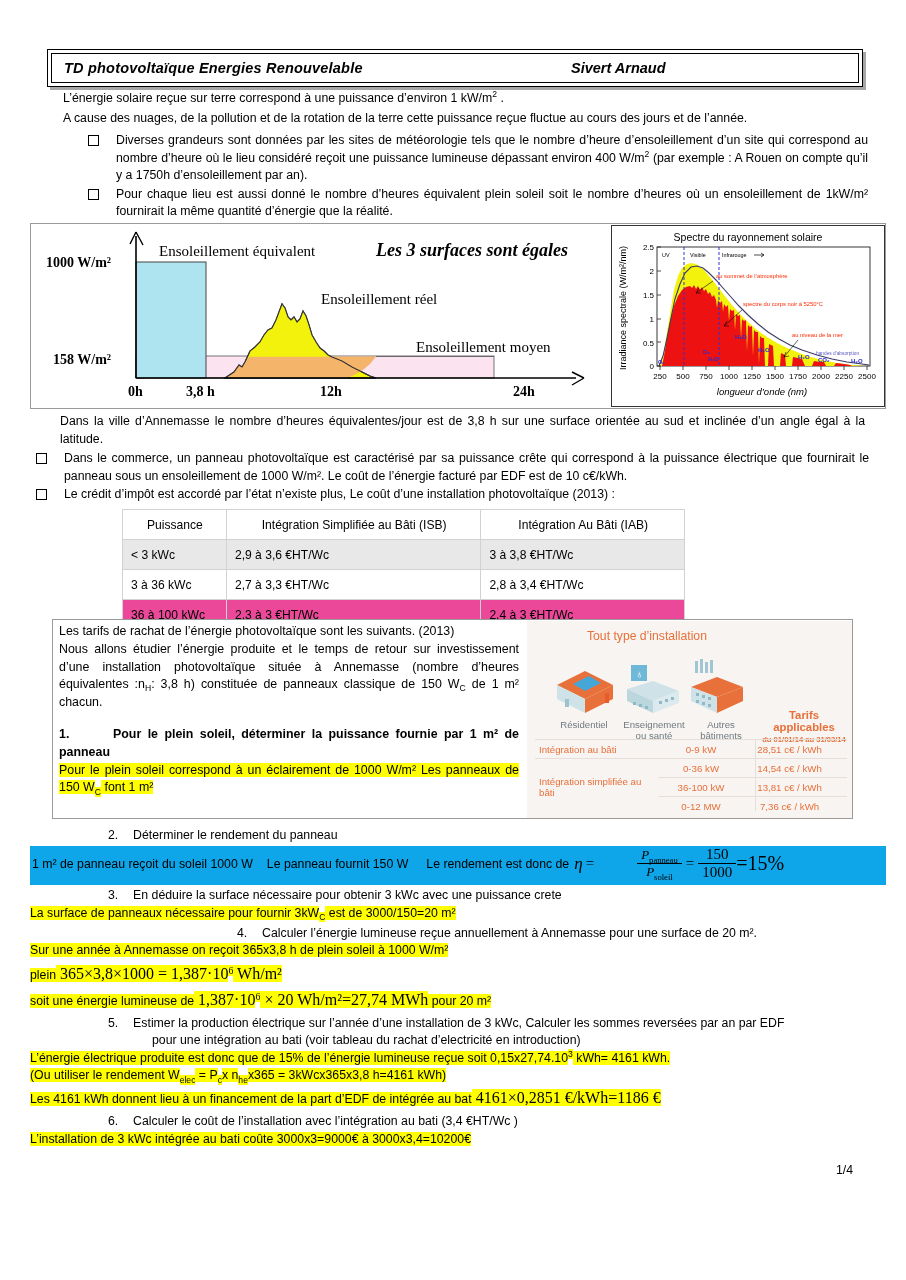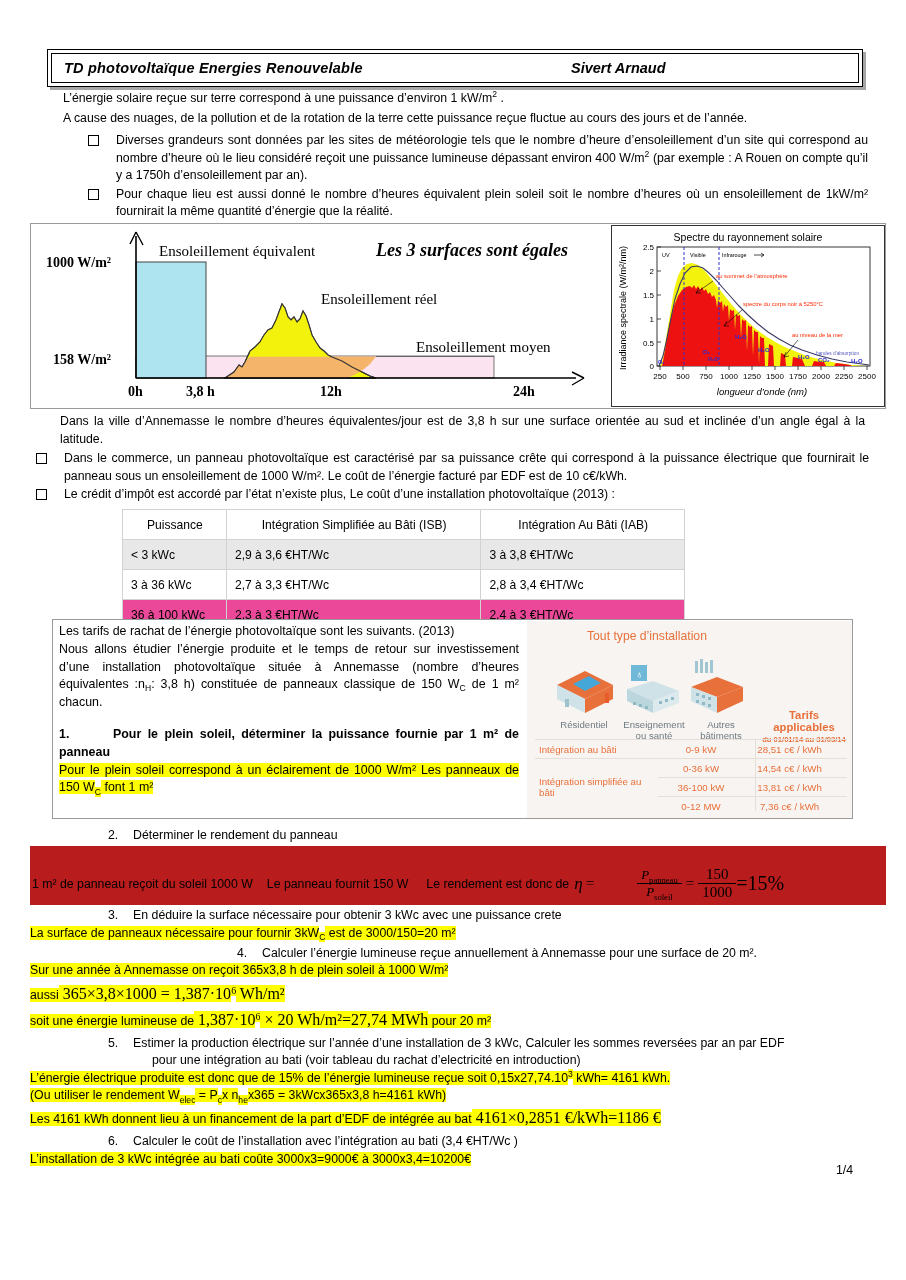--- a/index.html
+++ b/index.html
@@ -142,21 +142,21 @@
   .qnum{ padding-left:48px; text-indent:-22px; margin-top:1px; }
 
   
   .math{ font-family:"Liberation Serif", serif; font-style:italic; }
   .mathr{ font-family:"Liberation Serif", serif; font-style:normal; }
   .frac{ display:inline-block; vertical-align:middle; text-align:center;
          font-family:"Liberation Serif", serif; }
   .frac .n{ display:block; border-bottom:1.3px solid #000; padding:0 4px; }
   .frac .d{ display:block; padding:0 4px; }
 
-  .eqrow{ background:#b91c1c; padding:20px 4px 4px 2px; }
+  .eqrow{ background:#0ea5e9; padding:0 4px 4px 2px; }
 
   .footer{
     position:absolute; left:836px; top:1163px; font-size:12.3px;
   }
 </style>
 </head>
 <body>
 
 <div class="page">
 
@@ -490,21 +490,21 @@
 
     <div class="qline" style="padding-left:100px; text-indent:-22px; margin-top:2px;text-align:center;">
       <span>4.</span>
       <span style="display:inline-block;width:8px;"></span>
       <span>Calculer l’énergie lumineuse reçue annuellement à Annemasse pour une surface de 20 m².</span>
     </div>
     <div style="font-size:12.3px; line-height:17.8px;">
       <span class="hl">Sur une année à Annemasse on reçoit 365x3,8 h de plein soleil à 1000 W/m²</span>
     </div>
     <div style="font-size:12.3px; line-height:21px; margin-top:3px;">
-      <span class="hl">aussi</span><span class="hl mathr" style="font-size:16px;">&nbsp;</span><span class="hl mathr" style="font-size:16px;">365×3,8×1000 = 1,387·10</span><sup class="hl mathr" style="font-size:10px;">6</sup><span class="hl mathr" style="font-size:16px;"> Wh/m²</span>
+      <span class="hl">plein</span><span class="hl mathr" style="font-size:16px;">&nbsp;</span><span class="hl mathr" style="font-size:16px;">365×3,8×1000 = 1,387·10</span><sup class="hl mathr" style="font-size:10px;">6</sup><span class="hl mathr" style="font-size:16px;"> Wh/m²</span>
     </div>
     <div style="font-size:12.3px; line-height:21px; margin-top:3px;">
       <span class="hl">soit une énergie lumineuse de</span><span class="hl mathr" style="font-size:16px;">&nbsp;</span><span class="hl mathr" style="font-size:16px;">1,387·10</span><sup class="hl mathr" style="font-size:10px;">6</sup><span class="hl mathr" style="font-size:16px;"> × 20 </span><span class="hl mathr" style="font-size:16px;">Wh/m²=27,74 MWh</span><span class="hl"> pour 20 m²</span>
     </div>
 
     <div class="qline" style="padding-left:100px; text-indent:-22px; margin-top:3px;">
       <span>5.</span>
       <span style="display:inline-block;width:8px;"></span>
       <span>Estimer la production électrique sur l’année d’une installation de 3 kWc, Calculer les sommes reversées par an par EDF</span>
     </div>

